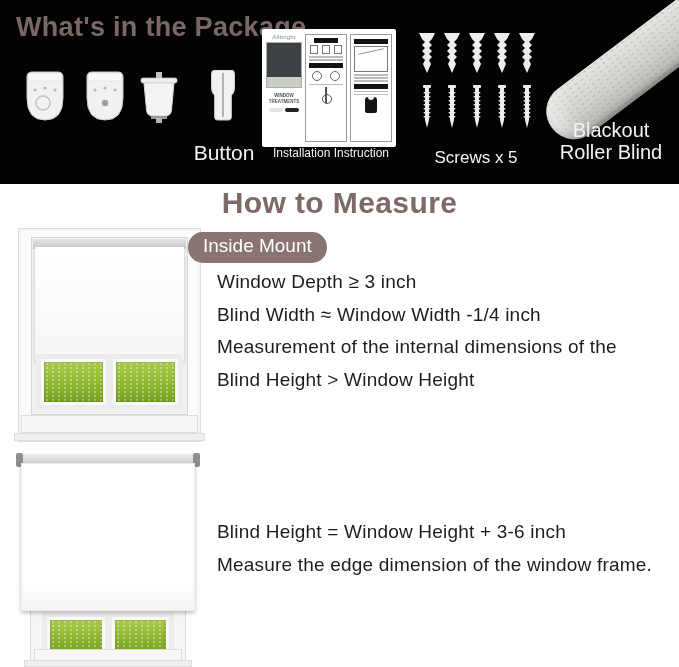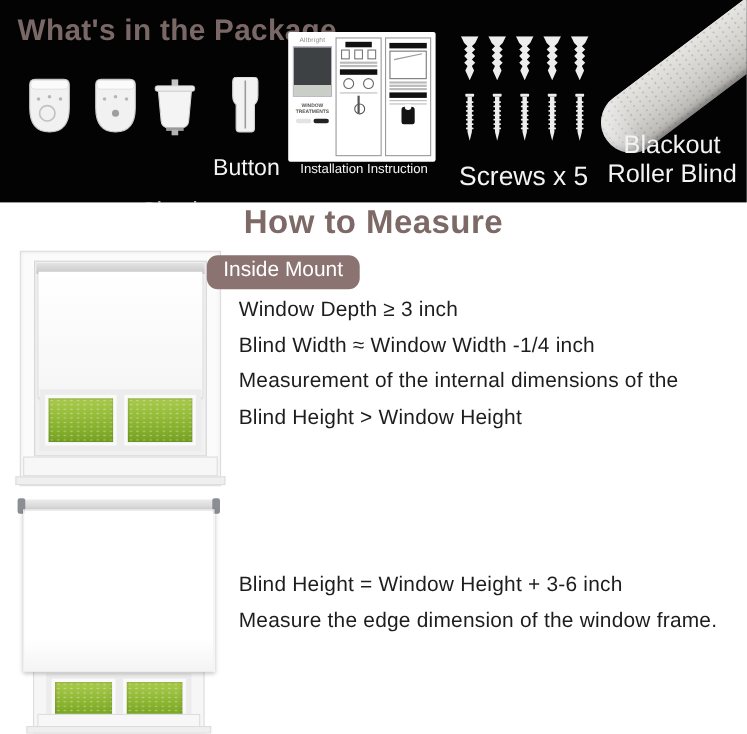--- a/index.html
+++ b/index.html
@@ -20,22 +20,22 @@
     font-size:27px; font-weight:600; color:#7a6866; letter-spacing:.3px;
   }
   .pkg-label {
     position:absolute; color:#f3f3f3; font-weight:500;
     text-align:center; line-height:1.12;
   }
   .lbl-brackets { left:4px;  top:141px; width:128px; font-size:21px; }
   .lbl-clutch   { left:124px; top:141px; width:66px;  font-size:21px;margin-top:39px; }
   .lbl-button   { left:190px; top:141px; width:68px;  font-size:21px; }
   .lbl-instruction { left:268px; top:147px; width:126px; font-size:12px; }
-  .lbl-screws   { left:415px; top:148px; width:122px; font-size:24px; }
-  .lbl-blind    { left:545px; top:119px; width:132px; font-size:23px; }
+  .lbl-screws   { left:415px; top:148px; width:122px; font-size:17px; }
+  .lbl-blind    { left:545px; top:119px; width:132px; font-size:20px; }
 
   .hardware { position:absolute; display:flex; align-items:flex-end; }
   .hw-brackets { left:20px;  top:70px; gap:10px; }
   .hw-clutch   { left:136px; top:72px; }
   .hw-button   { left:203px; top:70px; }
 
   
   .leaflet {
     position:absolute; left:262px; top:29px; width:134px; height:118px;
     background:#ffffff; border-radius:2px; display:flex; gap:3px; padding:5px 4px;
@@ -87,21 +87,21 @@
 
   
   .measure-title {
     position:absolute; left:0; top:186px; width:679px; text-align:center;
     font-size:30px; font-weight:600; color:#7d6a67; letter-spacing:.4px;
   }
   .badge {
     position:absolute; left:188px; background:#8a7370; color:#ffffff;
     font-size:19px; font-weight:500; padding:3px 15px 6px; border-radius:10px;
   }
-  .badge-inside  { top:232px; }
+  .badge-inside  { top:232px;border-radius:15px; }
   .badge-outside { top:460px; }
   .measure-text { position:absolute; left:217px; width:458px; color:#1d1d1d; }
   .measure-text p { font-size:19px; font-weight:500; line-height:32.5px; letter-spacing:.2px; }
   .text-inside  { top:266px; }
   .text-outside { top:516px; }
 
   
   .win { position:absolute; }
   .win-inside  { left:18px; top:228px; width:183px; height:214px; }
   .win-outside { left:10px; top:452px; width:196px; height:215px; }

